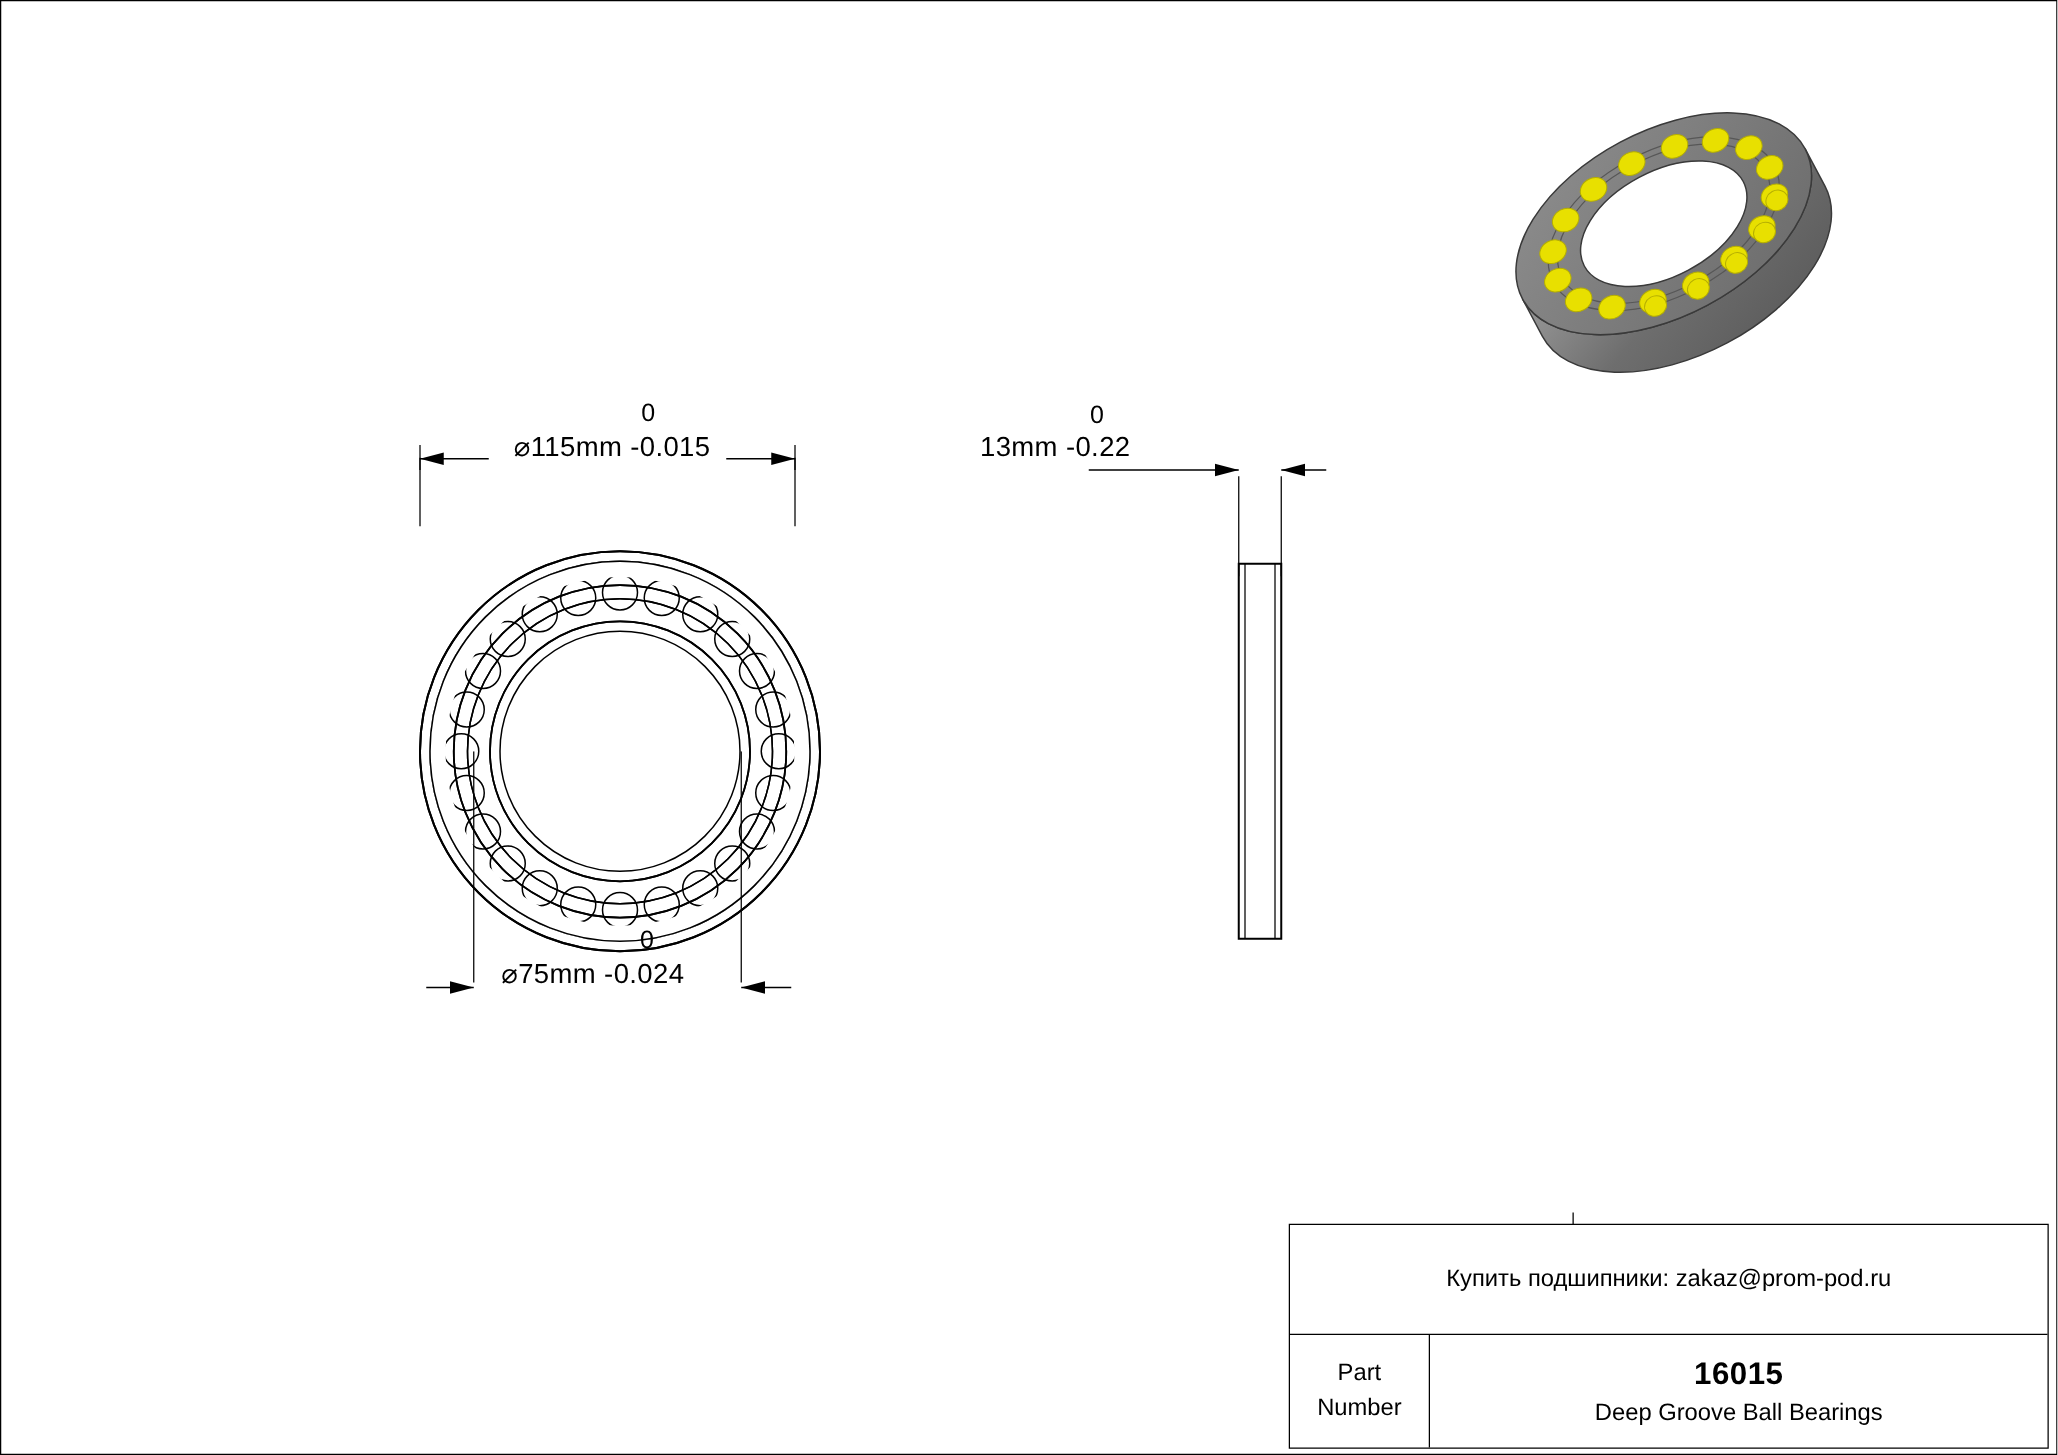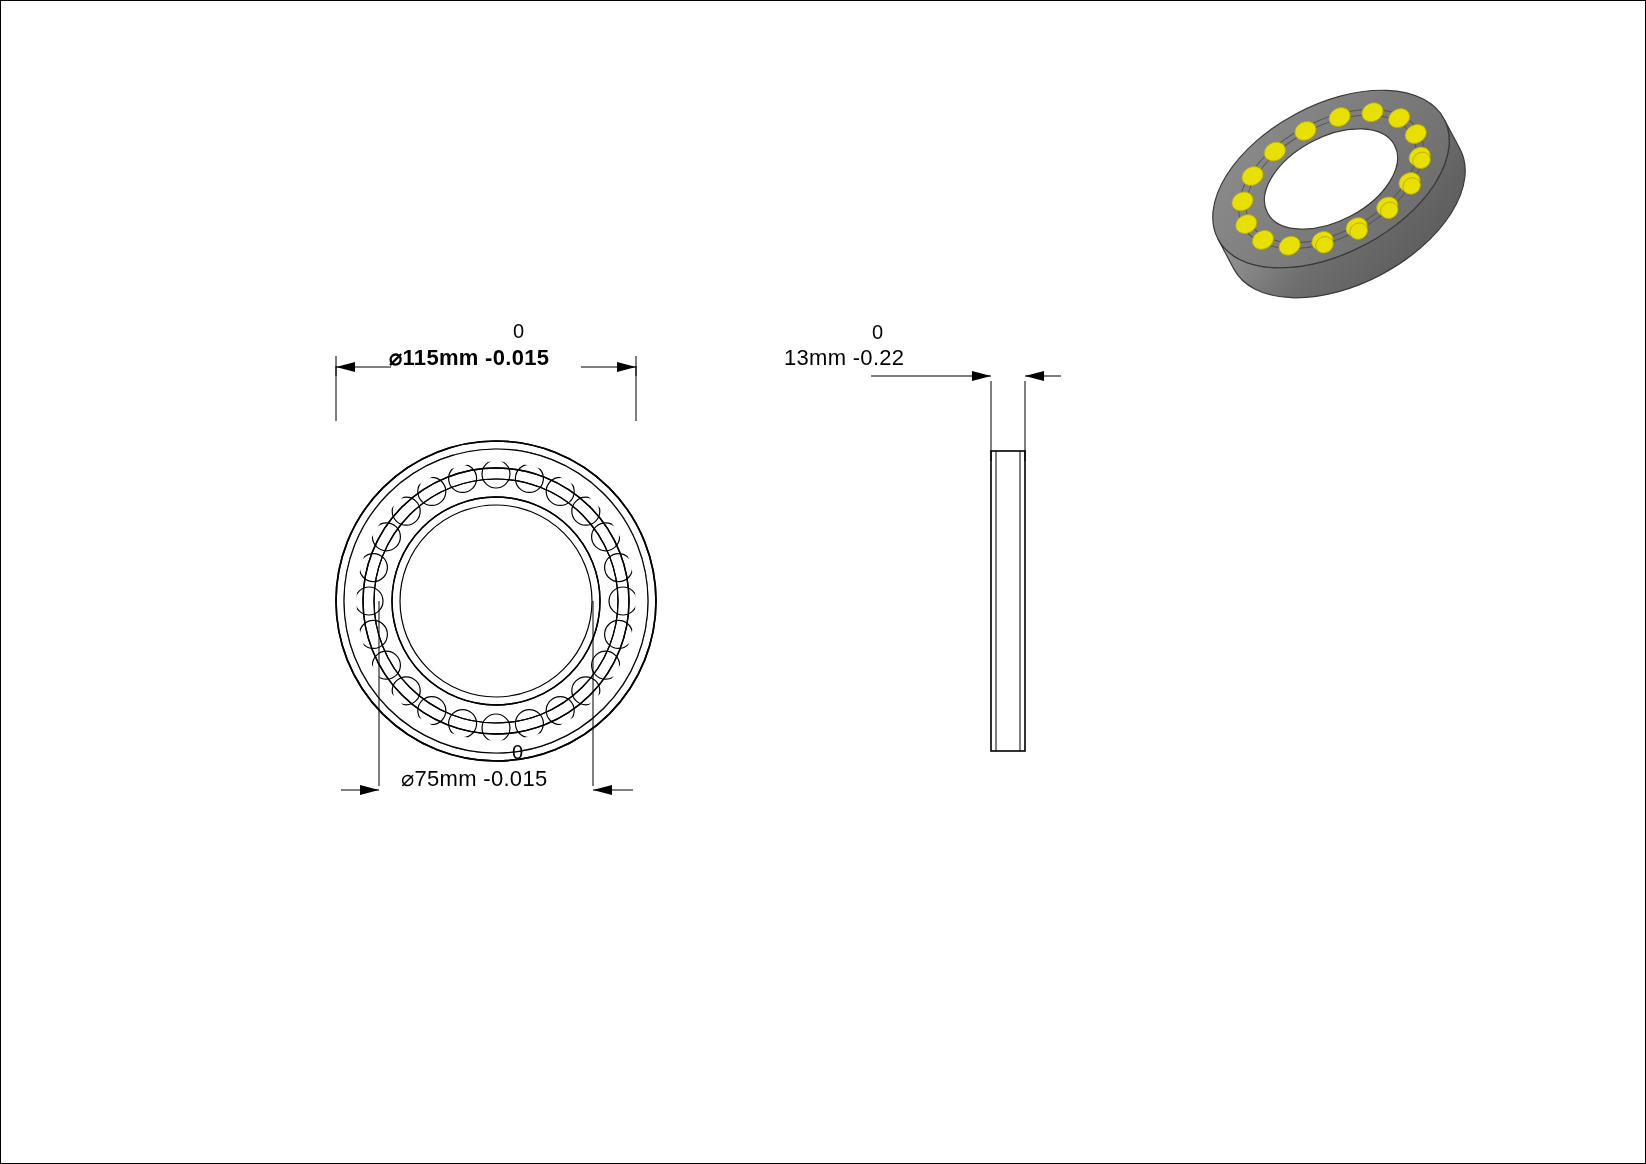--- a/index.html
+++ b/index.html
@@ -224,35 +224,35 @@
     <polygon points="15,16 34,11 34,21" fill="#000000"></polygon>
     <polygon points="315,16 296,11 296,21" fill="#000000"></polygon>
   </svg>
 
   <svg style="position:absolute; left:320px; top:365px;" width="330" height="60" viewBox="0 0 330 60">
     <line x1="15" y1="0" x2="15" y2="55" stroke="#000000" stroke-width="1"></line>
     <line x1="315" y1="0" x2="315" y2="55" stroke="#000000" stroke-width="1"></line>
   </svg>
 
   <div class="tol-top" style="left:512px; top:319px;">0</div>
-  <div class="dim-text" style="left:388px; top:344px;font-weight:bold;">⌀115mm -0.015</div>
+  <div class="dim-text" style="left:410px; top:344px;">⌀115mm -0.015</div>
 
   <svg style="position:absolute; left:320px; top:600px;" width="330" height="190" viewBox="0 0 330 190">
     <line x1="58" y1="0" x2="58" y2="185" stroke="#000000" stroke-width="1"></line>
     <line x1="272" y1="0" x2="272" y2="185" stroke="#000000" stroke-width="1"></line>
   </svg>
   <svg style="position:absolute; left:320px; top:775px;" width="330" height="30" viewBox="0 0 330 30">
     <line x1="20" y1="14" x2="58" y2="14" stroke="#000000" stroke-width="1.2"></line>
     <line x1="272" y1="14" x2="312" y2="14" stroke="#000000" stroke-width="1.2"></line>
     <polygon points="58,14 39,9 39,19" fill="#000000"></polygon>
     <polygon points="272,14 291,9 291,19" fill="#000000"></polygon>
   </svg>
 
   <div class="tol-top" style="left:511px; top:740px;">0</div>
-  <div class="dim-text" style="left:400px; top:765px;">⌀75mm -0.015</div>
+  <div class="dim-text" style="left:400px; top:765px;">⌀75mm -0.024</div>
 
   <svg style="position:absolute; left:980px; top:440px;" width="60" height="320" viewBox="0 0 60 320">
     <rect x="10" y="10" width="34" height="300" fill="#ffffff" stroke="#000000" stroke-width="1.6"></rect>
     <line x1="15" y1="10" x2="15" y2="310" stroke="#000000" stroke-width="1"></line>
     <line x1="39" y1="10" x2="39" y2="310" stroke="#000000" stroke-width="1"></line>
   </svg>
 
   <svg style="position:absolute; left:770px; top:360px;" width="300" height="110" viewBox="0 0 300 110">
 
     <line x1="220" y1="20" x2="220" y2="100" stroke="#000000" stroke-width="1" stroke-dasharray="0"></line>
@@ -260,14 +260,30 @@
 
     <line x1="100" y1="15" x2="220" y2="15" stroke="#000000" stroke-width="1.2"></line>
     <line x1="254" y1="15" x2="290" y2="15" stroke="#000000" stroke-width="1.2"></line>
     <polygon points="220,15 201,10 201,20" fill="#000000"></polygon>
     <polygon points="254,15 273,10 273,20" fill="#000000"></polygon>
   </svg>
 
   <div class="tol-top" style="left:871px; top:320px;">0</div>
   <div class="dim-text" style="left:783px; top:344px;">13mm -0.22</div>
 
+  <div id="title-block">
+    <div class="tb-tick"></div>
+    <div class="tb-row-top">
+      <span class="tb-email">Купить подшипники: zakaz@prom-pod.ru</span>
+    </div>
+    <div class="tb-row-bottom">
+      <div class="tb-left-cell">
+        <span>Part</span>
+        <span>Number</span>
+      </div>
+      <div class="tb-right-cell">
+        <span class="tb-partnum">16015</span>
+        <span class="tb-desc">Deep Groove Ball Bearings</span>
+      </div>
+    </div>
+  </div>
 
 </div>
 
 </body></html>

